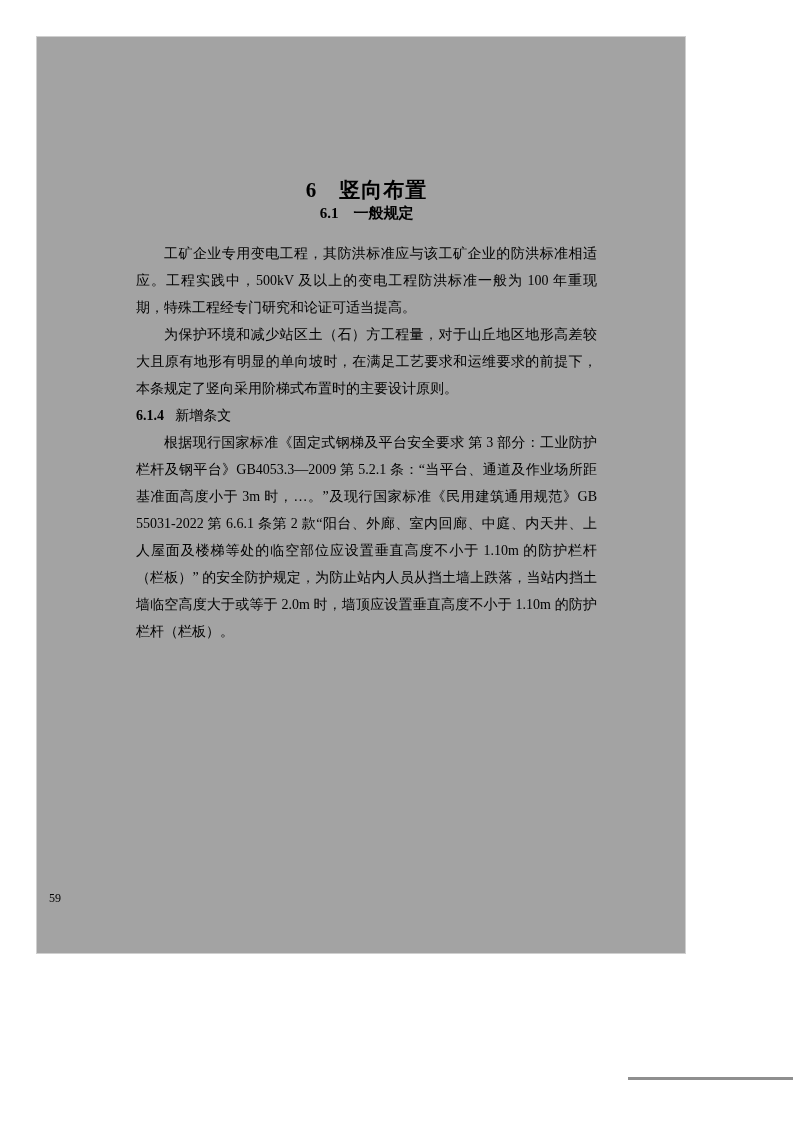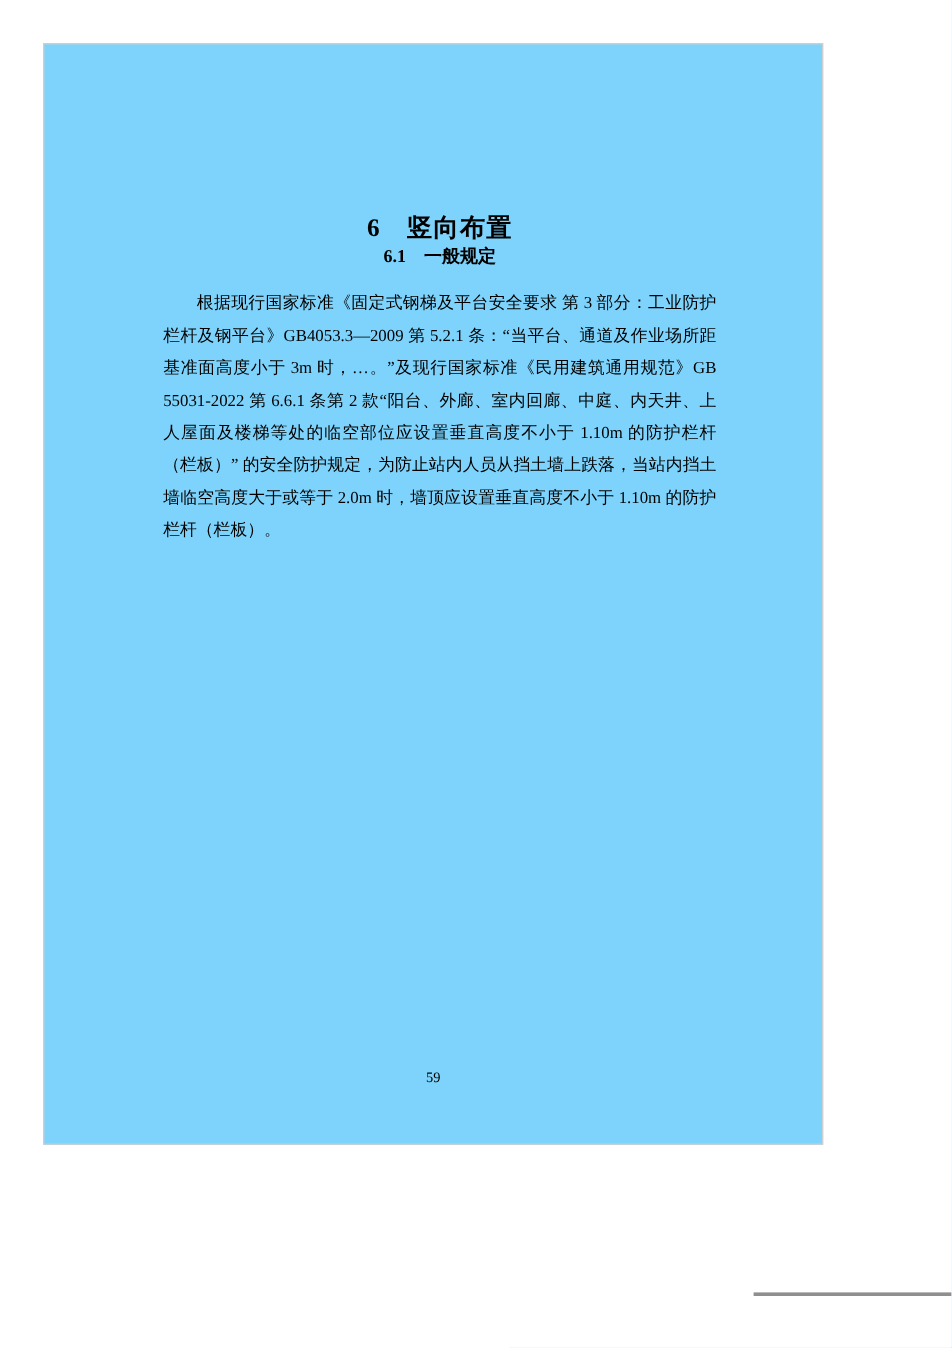--- a/index.html
+++ b/index.html
@@ -8,21 +8,21 @@
     background: #ffffff;
     font-family: "Liberation Serif", "DejaVu Serif", serif;
     color: #000000;
     overflow: hidden;
   }
   .viewport { position: relative; width: 793px; height: 1123px; background: #ffffff; }
   .page {
     position: absolute;
     left: 36px; top: 36px;
     width: 650px; height: 918px;
-    background: #7dd3fc;
+    background: #a3a3a3;
     border: 1px solid #cfcfcf;
     padding: 139px 88px 0 99px;
   }
   .chapter-title {
     font-size: 21px;
     font-weight: bold;
     text-align: center;
     letter-spacing: 1px;
   }
   .section-title {
@@ -34,37 +34,39 @@
     margin-top: 17px;
     font-size: 14px;
     line-height: 27px;
   }
   .body-text p { text-align: justify; }
   .body-text p.indent { text-indent: 2em; }
   .body-text p.clause b { margin-right: 0.8em; }
   .body-text p.gap-before { margin-top: 15px; }
   .page-number {
     position: absolute;
-    left: 0; right: 0; top: 854px;
-    text-align: center;
+    left: 12px; right: 0; top: 854px;
     font-size: 12px;
   }
   .bottom-rule {
     position: absolute;
     left: 628px; top: 1077px;
     width: 165px; height: 3px;
     background: #8f8f8f;
   }
 </style>
 </head>
 <body>
 
 <div class="viewport">
   <div class="page">
     <h1 class="chapter-title">6　竖向布置</h1>
     <h2 class="section-title">6.1　一般规定</h2>
     <div class="body-text" id="content">
+        <p class="indent">工矿企业专用变电工程，其防洪标准应与该工矿企业的防洪标准相适应。工程实践中，500kV 及以上的变电工程防洪标准一般为 100 年重现期，特殊工程经专门研究和论证可适当提高。</p>
+        <p class="indent">为保护环境和减少站区土（石）方工程量，对于山丘地区地形高差较大且原有地形有明显的单向坡时，在满足工艺要求和运维要求的前提下，本条规定了竖向采用阶梯式布置时的主要设计原则。</p>
+        <p class="clause"><b>6.1.4</b>新增条文</p>
         <p class="indent">根据现行国家标准《固定式钢梯及平台安全要求 第 3 部分：工业防护栏杆及钢平台》GB4053.3—2009 第 5.2.1 条：“当平台、通道及作业场所距基准面高度小于 3m 时，…。”及现行国家标准《民用建筑通用规范》GB 55031-2022 第 6.6.1 条第 2 款“阳台、外廊、室内回廊、中庭、内天井、上人屋面及楼梯等处的临空部位应设置垂直高度不小于 1.10m 的防护栏杆（栏板）” 的安全防护规定，为防止站内人员从挡土墙上跌落，当站内挡土墙临空高度大于或等于 2.0m 时，墙顶应设置垂直高度不小于 1.10m 的防护栏杆（栏板）。</p>
       </div>
     <div class="page-number">59</div>
   </div>
   <div class="bottom-rule"></div>
 </div>
 
 </body></html>

